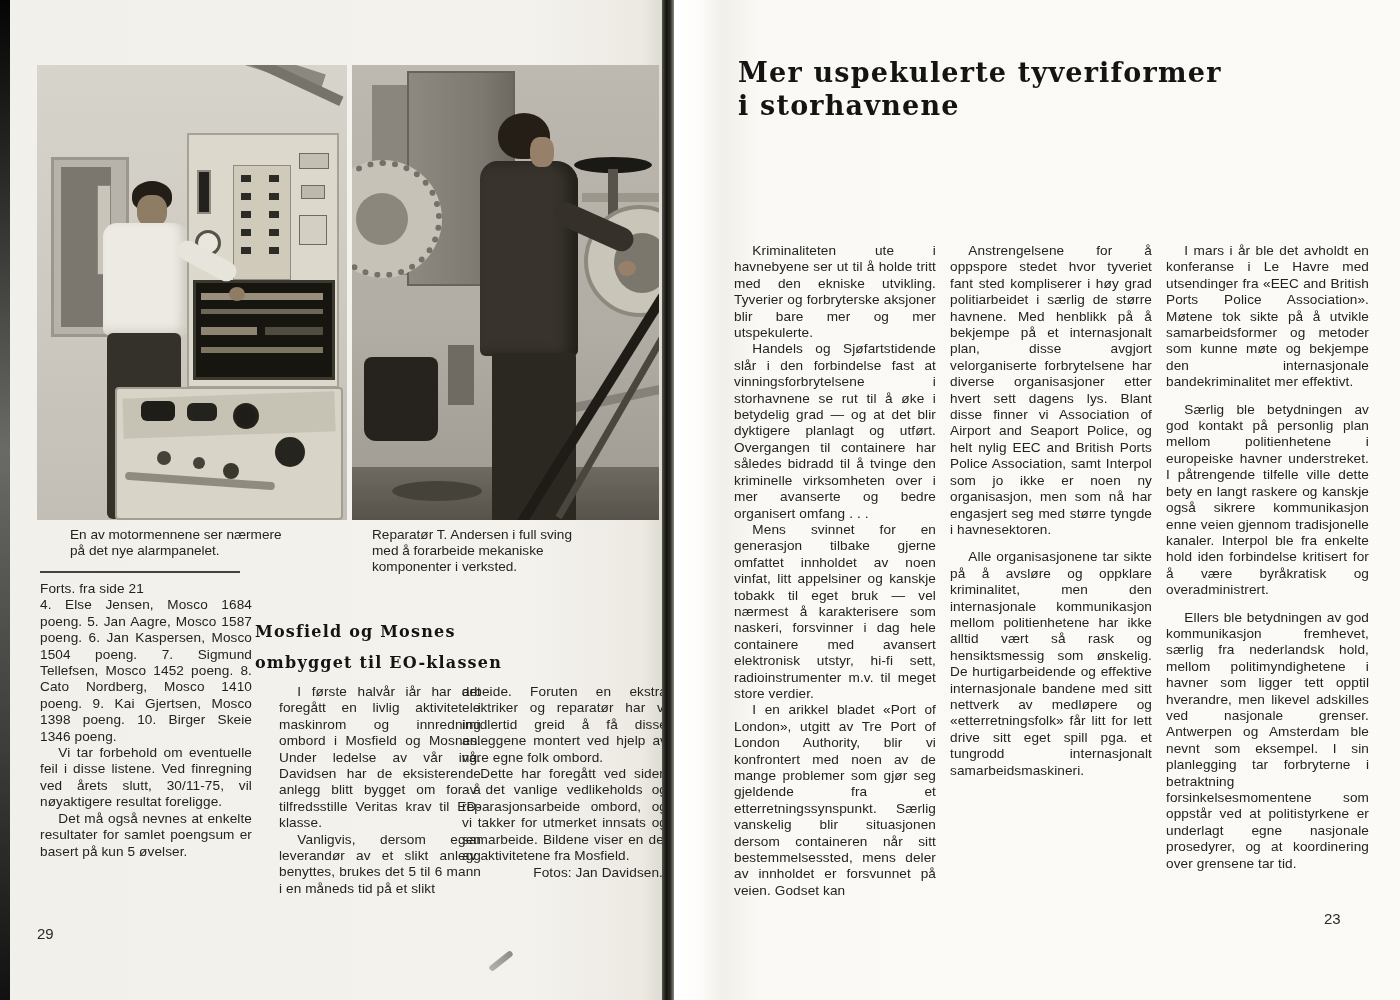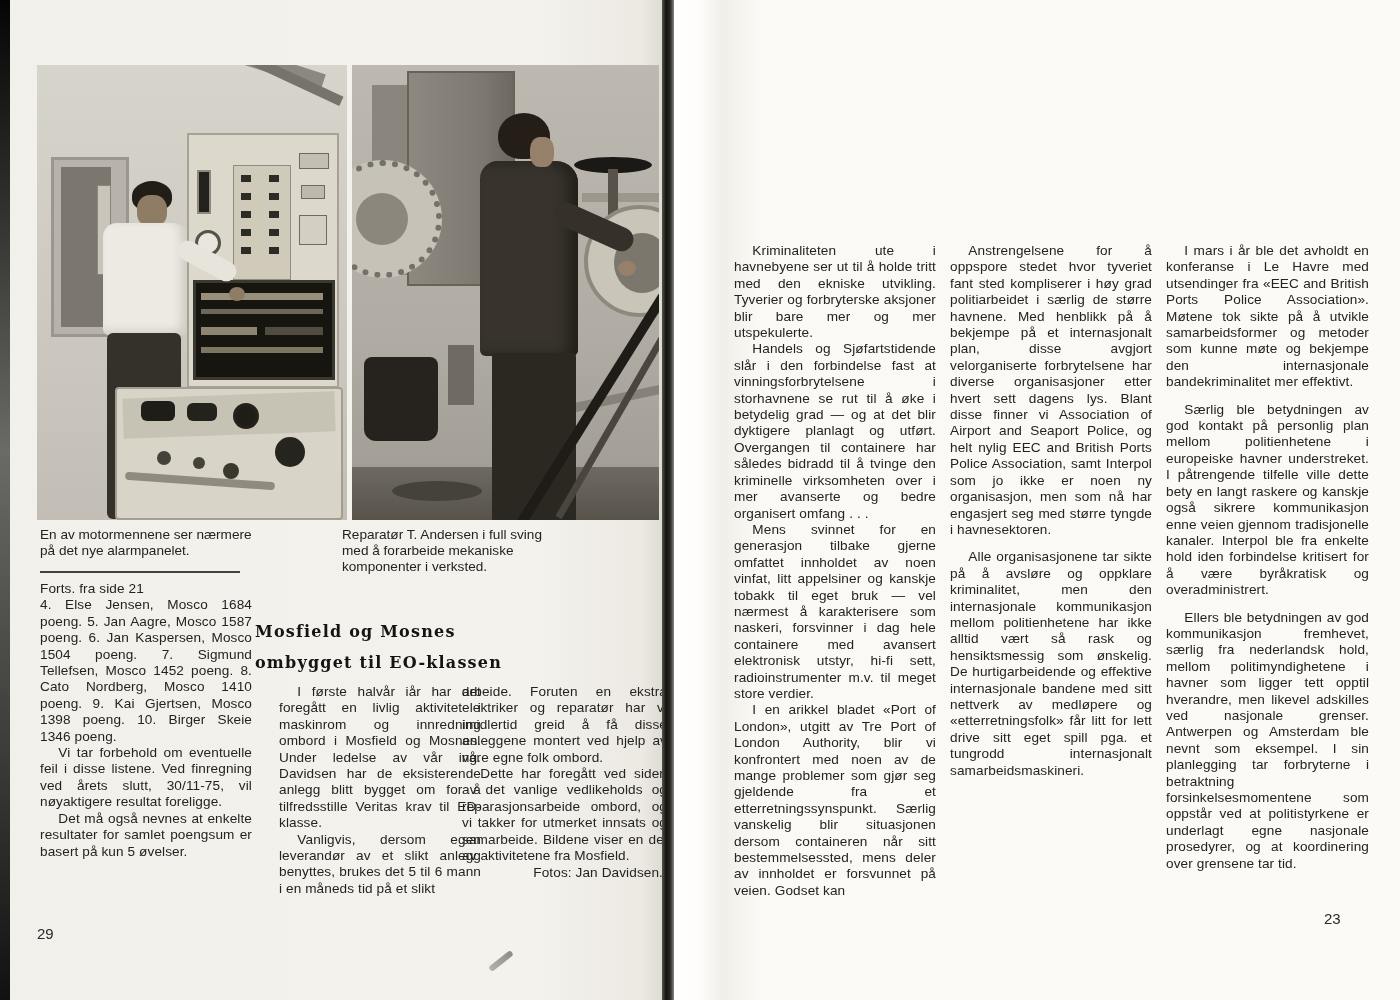--- a/index.html
+++ b/index.html
@@ -12,21 +12,21 @@
   .page-left { position:absolute; left:10px; top:0; width:652px; height:1000px;
     background:linear-gradient(90deg,#f2f0ea 0%,#f4f2ed 80%,#ece9e3 97%,#dedbd3 100%); }
   .gutter { position:absolute; left:662px; top:0; width:12px; height:1000px;
     background:linear-gradient(90deg,#55534c 0%,#14120e 35%,#2e2c27 70%,#8a8880 100%); }
   .page-right { position:absolute; left:674px; top:0; width:726px; height:1000px;
     background:linear-gradient(90deg,#ffffff 0px,#fdfcfa 26px,#f1efe9 48px,#faf9f5 86px,#fbfaf7 100%); }
 
   
   .body-text { font-size:13.6px; line-height:16.4px; text-align:justify; letter-spacing:0.1px; color:#232320; }
   .body-text p.ind { text-indent:1.35em; }
-  .caption { position:absolute; font-size:13.6px; line-height:16.2px; color:#232320; }
+  .caption { position:absolute; font-size:13.6px; line-height:16.2px; color:#232320;margin-left:30px; }
   .pagenum { position:absolute; font-size:15px; color:#2a2a28;text-align:right; }
   .headline { position:absolute; font-family:"DejaVu Serif", serif; font-weight:800; color:#141412; }
   .headline .hl-line { display:block; }
   .hl-left { left:245px; top:616px; font-size:16px; line-height:31px; letter-spacing:1.2px; }
   .hl-right { left:64px; top:56px; font-size:27px; line-height:33px; letter-spacing:1.2px; }
   .gap-paras p + p { margin-top:11px; }
   .credit { text-align:right; padding-right:4px; margin-top:1px; }
 
   .divider { position:absolute; left:30px; top:571px; width:200px; height:2px; background:#43433f; }
 
@@ -216,20 +216,24 @@
     </div>
 
     <div class="pagenum" style="left:27px; top:925px;">29</div>
     <div class="pen-mark"></div>
   </div>
 
   <div class="gutter"></div>
 
   <div class="page-right">
 
+    <div class="headline hl-right">
+      <span class="hl-line">Mer uspekulerte tyveriformer</span>
+      <span class="hl-line">i storhavnene</span>
+    </div>
 
     <div class="abs body-text" style="left:60px; top:243px; width:202px;">
       <p class="ind">Kriminaliteten ute i havnebyene ser ut til å holde tritt med den ekniske utvikling. Tyverier og forbryterske aksjoner blir bare mer og mer utspekulerte.</p>
       <p class="ind">Handels og Sjøfartstidende slår i den forbindelse fast at vinningsforbrytelsene i storhavnene se rut til å øke i betydelig grad — og at det blir dyktigere planlagt og utført. Overgangen til containere har således bidradd til å tvinge den kriminelle virksomheten over i mer avanserte og bedre organisert omfang . . .</p>
       <p class="ind">Mens svinnet for en generasjon tilbake gjerne omfattet innholdet av noen vinfat, litt appelsiner og kanskje tobakk til eget bruk — vel nærmest å karakterisere som naskeri, forsvinner i dag hele containere med avansert elektronisk utstyr, hi-fi sett, radioinstrumenter m.v. til meget store verdier.</p>
       <p class="ind">I en arikkel bladet «Port of London», utgitt av Tre Port of London Authority, blir vi konfrontert med noen av de mange problemer som gjør seg gjeldende fra et etterretningssynspunkt. Særlig vanskelig blir situasjonen dersom containeren når sitt bestemmelsessted, mens deler av innholdet er forsvunnet på veien. Godset kan</p>
     </div>
 
     <div class="abs body-text gap-paras" style="left:276px; top:243px; width:202px;">
       <p class="ind">Anstrengelsene for å oppspore stedet hvor tyveriet fant sted kompliserer i høy grad politiarbeidet i særlig de større havnene. Med henblikk på å bekjempe på et internasjonalt plan, disse avgjort velorganiserte forbrytelsene har diverse organisasjoner etter hvert sett dagens lys. Blant disse finner vi Association of Airport and Seaport Police, og helt nylig EEC and British Ports Police Association, samt Interpol som jo ikke er noen ny organisasjon, men som nå har engasjert seg med større tyngde i havnesektoren.</p>

